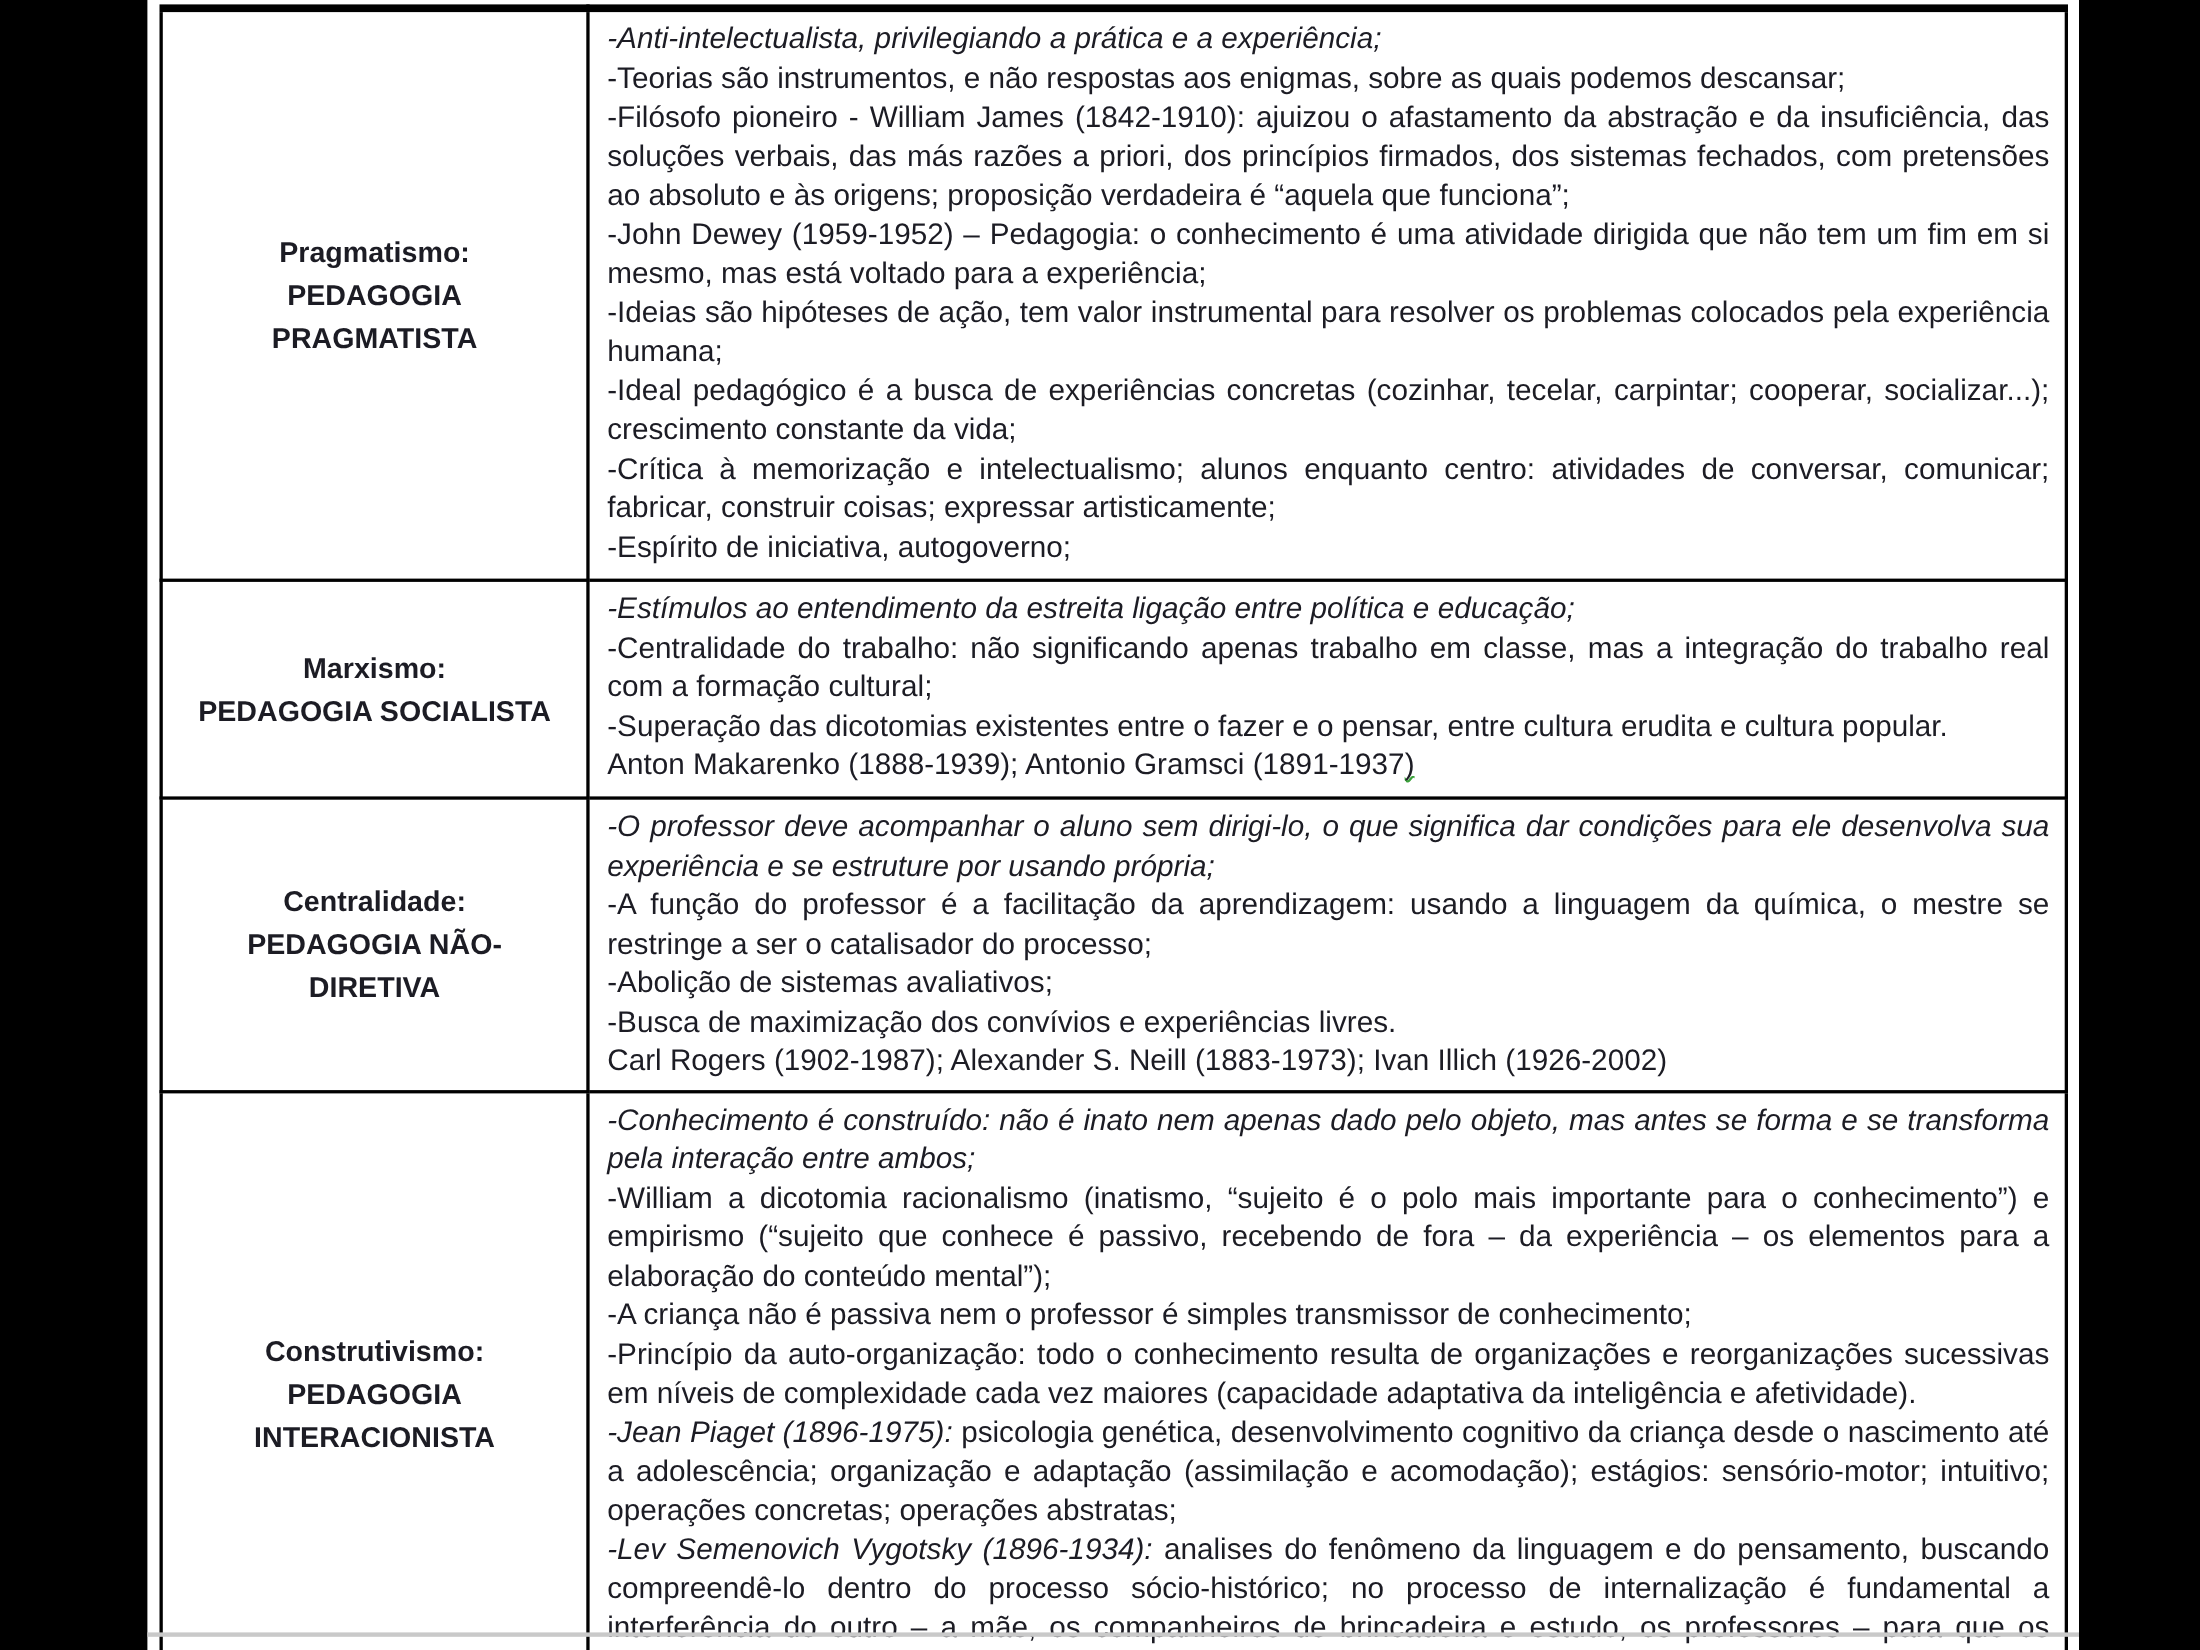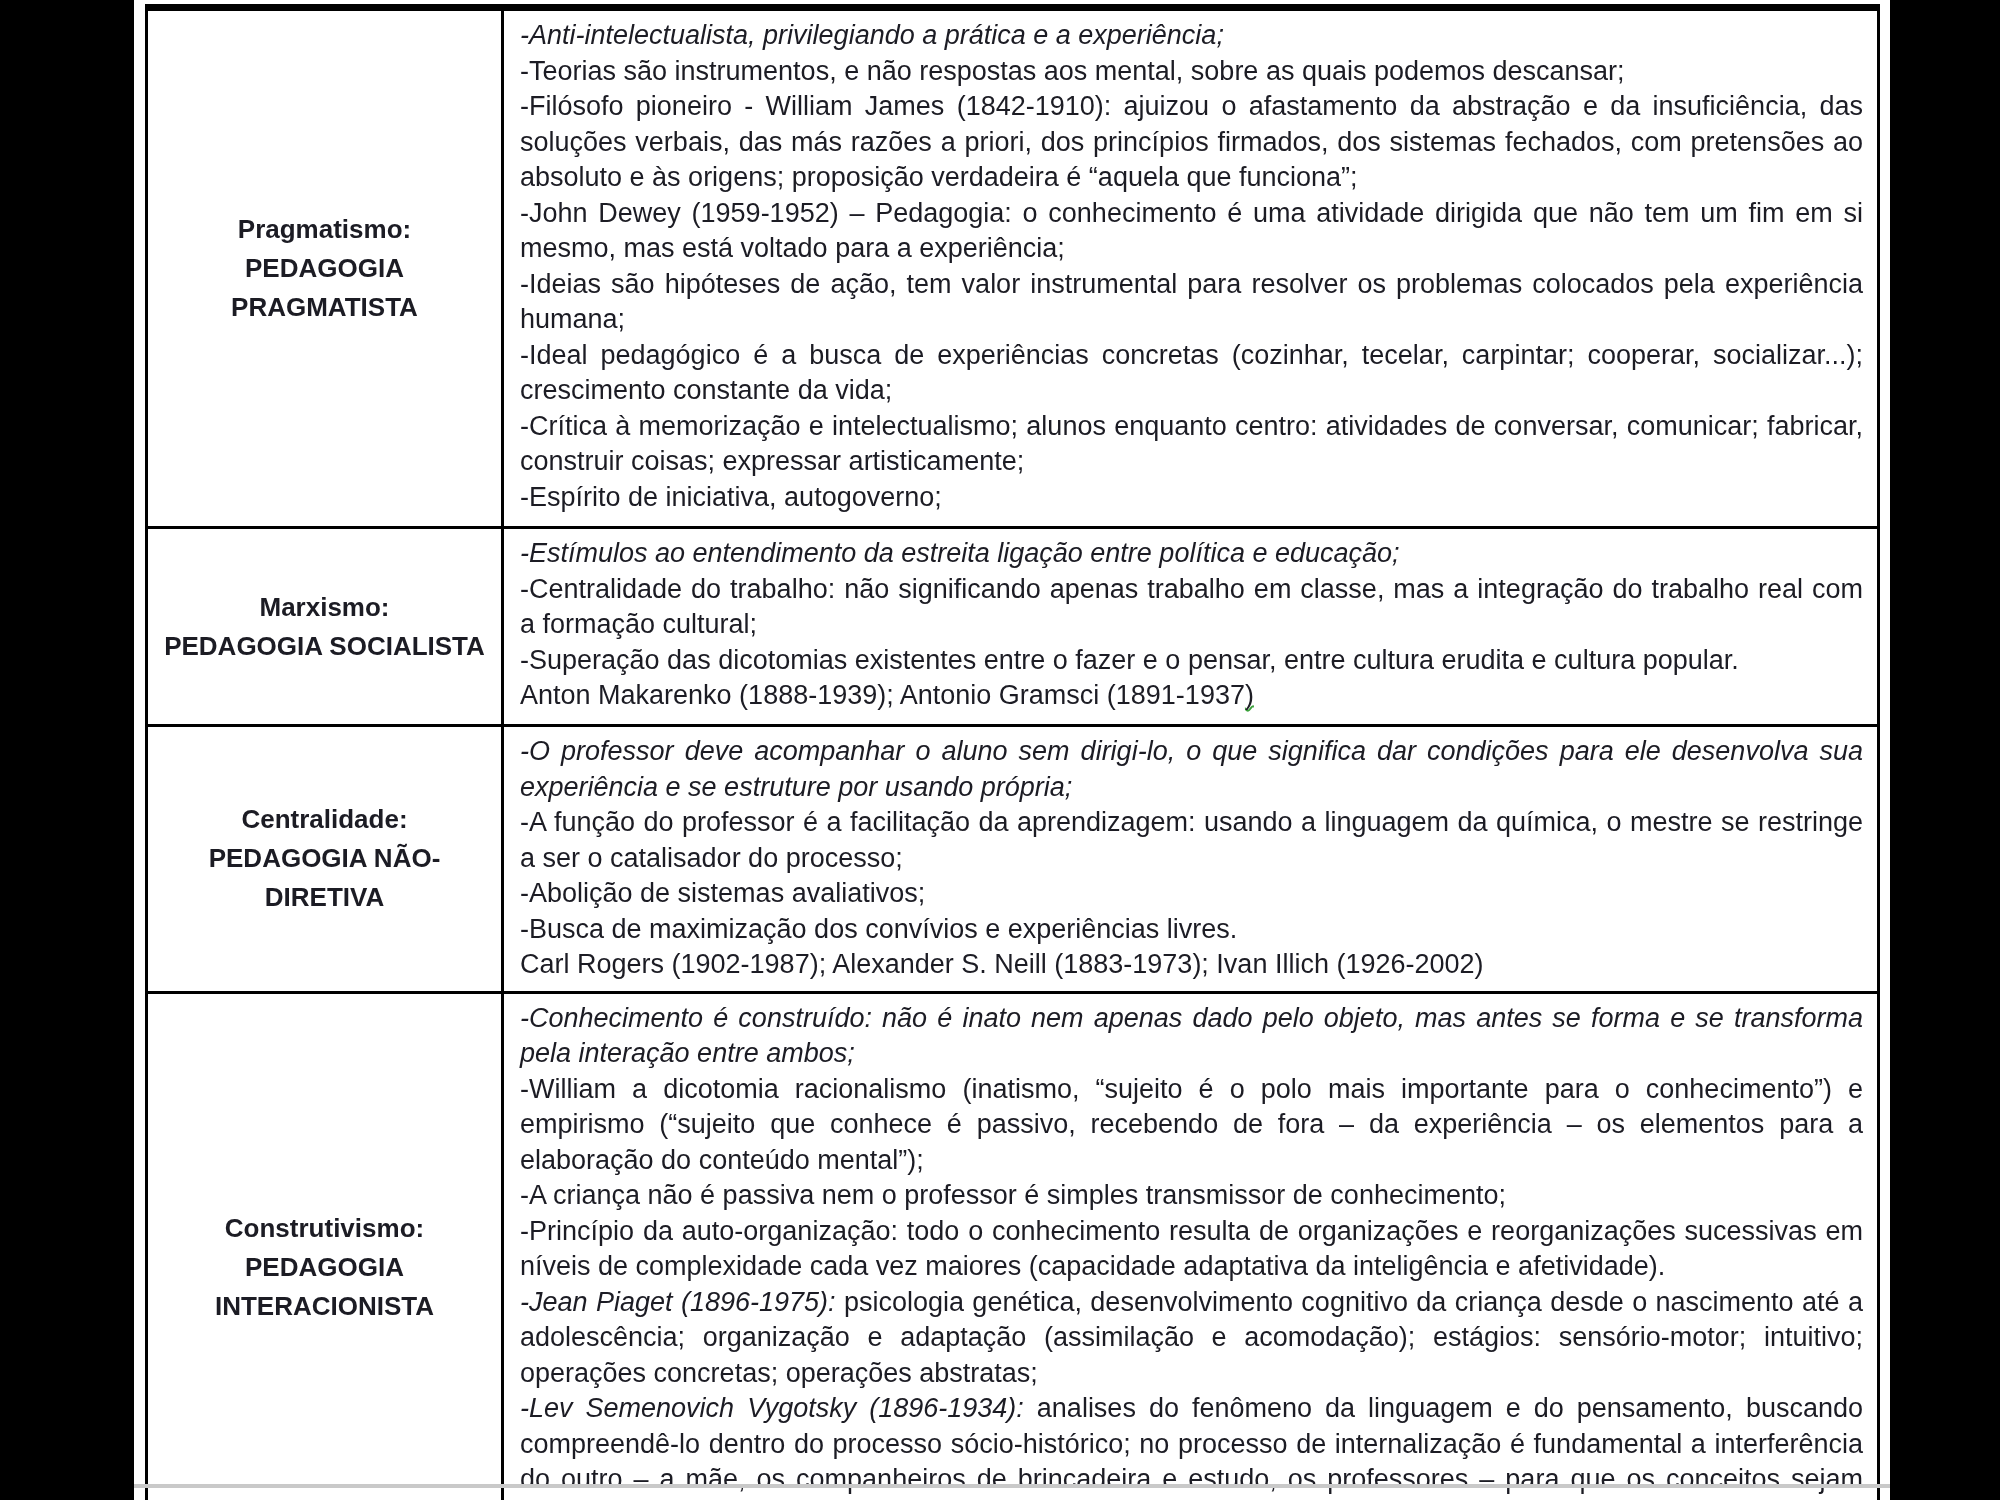--- a/index.html
+++ b/index.html
@@ -13,21 +13,21 @@
   .page{position:absolute;left:134px;top:0;width:1756px;height:1500px;background:#ffffff;}
   .doc-table{
     position:absolute;left:11px;top:4px;width:1735px;
     border-collapse:collapse;table-layout:fixed;
     border-top:7px solid #000;
   }
   .doc-table td{border:3px solid #000;}
   .label-cell{
     width:345px;vertical-align:middle;text-align:center;
     color:#1c1c24;font-weight:bold;font-size:26px;line-height:39px;
-    padding:4px 4px;
+    padding:4px 20px;
   }
   .label-line{white-space:nowrap;}
   .content-cell{
     vertical-align:top;color:#1c1c24;font-size:27px;line-height:35.5px;
     padding:7px 14px 8px 16px;
   }
   .content-cell p{margin:0;text-align:justify;}
   .seg-i{font-style:italic;}
   .seg-u{text-underline-offset:4px;}
   .seg-g{text-decoration:underline wavy #3aa13a 2px;text-decoration-skip-ink:none;}
@@ -47,21 +47,21 @@
     <table class="doc-table">
       <tbody id="table-body">
           <tr>
             <td class="label-cell">
               <div class="label-line">Pragmatismo:</div>
               <div class="label-line">PEDAGOGIA</div>
               <div class="label-line">PRAGMATISTA</div>
             </td>
             <td class="content-cell">
               <p><span class="seg-i">-Anti-intelectualista, privilegiando a prática e a experiência;</span></p>
-              <p><span>-</span><span class="seg-u">Teorias são instrumentos</span><span>, e não respostas aos mental, sobre as quais podemos descansar;</span></p>
+              <p><span>-</span><span class="seg-u">Teorias são instrumentos</span><span>, e não respostas aos enigmas, sobre as quais podemos descansar;</span></p>
               <p><span>-Filósofo pioneiro - William James (1842-1910): ajuizou o afastamento da abstração e da insuficiência, das soluções verbais, das más razões a priori, dos princípios firmados, dos sistemas fechados, com pretensões ao absoluto e às origens; </span><span class="seg-u">proposição verdadeira é “aquela que funciona”</span><span>;</span></p>
               <p><span>-John Dewey (1959-1952) – Pedagogia: o conhecimento é uma atividade dirigida que não tem um fim em si mesmo, </span><span class="seg-u">mas está voltado para a experiência</span><span>;</span></p>
               <p><span>-</span><span class="seg-u">Ideias são hipóteses de ação</span><span>, tem valor instrumental para resolver os problemas colocados pela experiência humana;</span></p>
               <p><span>-Ideal pedagógico é a </span><span class="seg-u">busca de experiências concretas</span><span> (cozinhar, tecelar, carpintar; cooperar, socializar...); crescimento constante da vida;</span></p>
               <p><span>-Crítica à memorização e intelectualismo; alunos enquanto centro: atividades de conversar, comunicar; fabricar, construir coisas; expressar artisticamente;</span></p>
               <p><span>-Espírito de iniciativa, autogoverno;</span></p>
             </td>
           </tr>
           <tr>
             <td class="label-cell">

